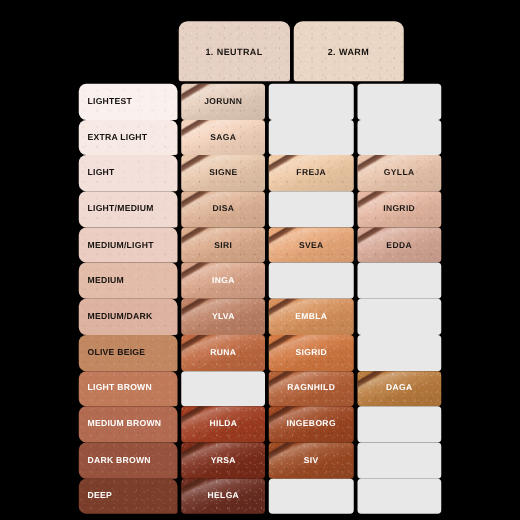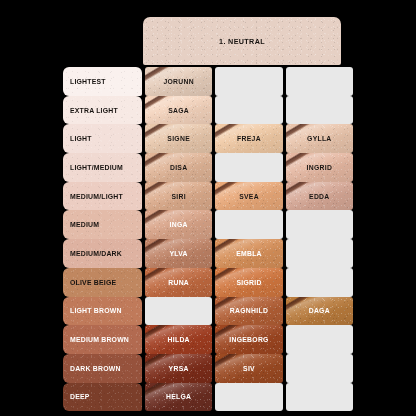--- a/index.html
+++ b/index.html
@@ -17,21 +17,21 @@
     width: 416px;
     height: 416px;
     background: #000000;
   }
 
   
   .header-row {
     position: absolute;
     left: 143px;
     top: 17px;
-    width: 198px;
+    width: 180px;
     height: 48px;
     display: flex;
     gap: 3px;
   }
   .header-cell {
     flex: 1 1 0;
     border-radius: 7px 7px 2px 2px;
     display: flex;
     align-items: center;
     justify-content: center;
@@ -156,20 +156,24 @@
 </head>
 <body>
 
 <div id="board">
 
   <div class="header-row">
       <div class="header-cell" style="background: rgb(230, 208, 196);">
         <div class="tex"></div>
         <span class="hlabel">1. NEUTRAL</span>
       </div>
+      <div class="header-cell" style="background: rgb(234, 214, 196);">
+        <div class="tex"></div>
+        <span class="hlabel">2. WARM</span>
+      </div>
     </div>
 
   <div class="grid">
       <div class="row">
         <div class="row-label" style="background: rgb(250, 241, 238);">
           <div class="tex" style="opacity: 0.3;"></div>
           <span class="rlabel" style="color: rgb(22, 18, 15);">LIGHTEST</span>
         </div>
         <div class="cell" style="background: rgb(230, 205, 186);">
           <div class="tex"></div>

